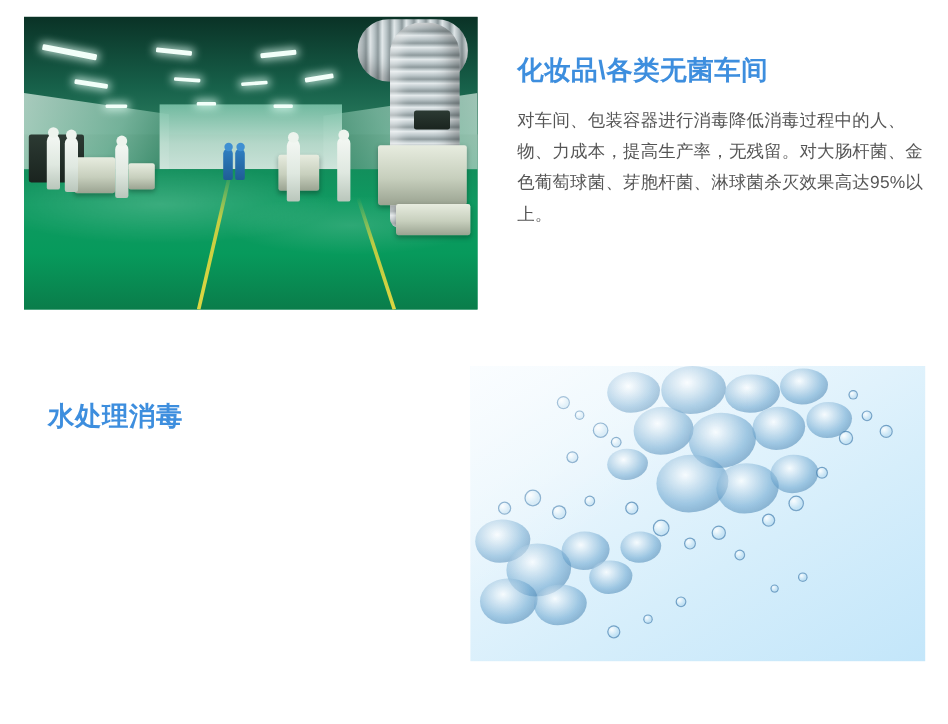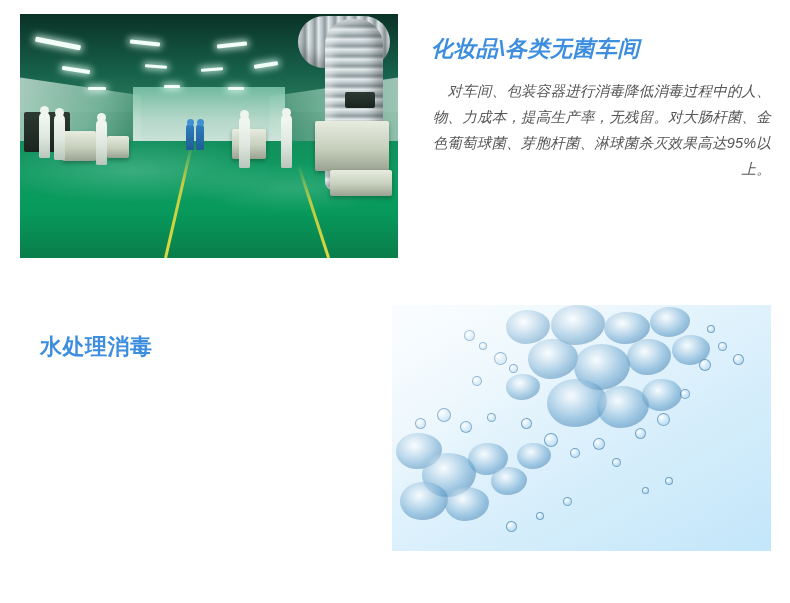--- a/index.html
+++ b/index.html
@@ -33,21 +33,20 @@
     line-height: 1.2;
     white-space: nowrap;
   }
 
   .body-text {
     color: #555555;
     font-size: 14.5px;
     line-height: 26px;
     letter-spacing: 0.2px;
     white-space: pre-line;
-    text-align: right;
   }
 
   
   #cleanroom-photo {
     left: 20px;
     top: 14px;
     width: 378px;
     height: 244px;
     background: linear-gradient(180deg, #0d3a2c 0%, #12533c 16%, #1d6f4e 40%, #16845a 58%, #0f9a62 78%, #0c8a55 100%);
   }
@@ -177,23 +176,22 @@
     position: absolute;
     left: 1px; top: -5px;
     width: 7px; height: 7px;
     border-radius: 50%;
     background: #3f90d2;
   }
 
   
   #cleanroom-text {
     left: 431px;
-    top: 36px;
+    top: 46px;
     width: 340px;
-    font-style: italic;
   }
   #cleanroom-text .title { margin-bottom: 16px; }
 
   
   #water-text {
     left: 40px;
     top: 334px;
     width: 335px;
   }
   #water-text .title { margin-bottom: 18px; }

